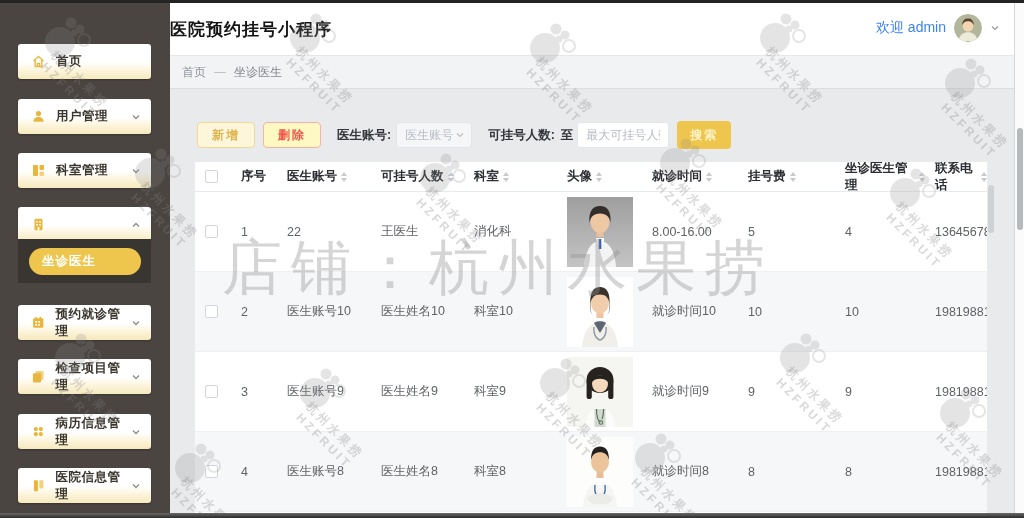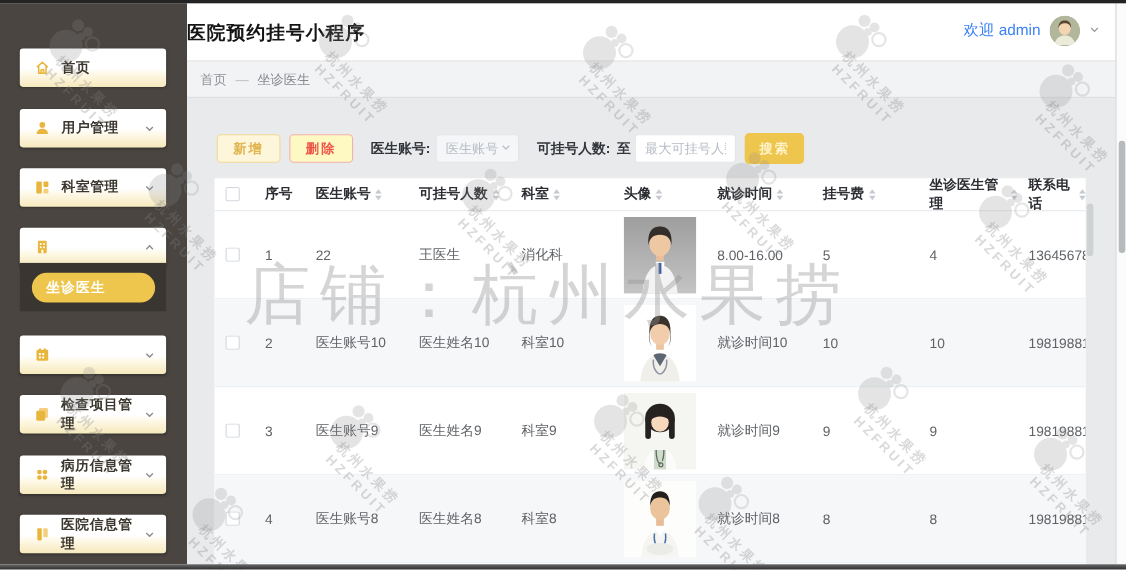--- a/index.html
+++ b/index.html
@@ -169,20 +169,21 @@
     <div class="side-card" style="top:302px">
       <svg width="15" height="15" viewBox="0 0 15 15">
           <rect x="2.2" y="3" width="10.6" height="10" rx="1.2" fill="#e9b63d"></rect>
           <rect x="4.4" y="1.6" width="1.8" height="2.8" rx="0.9" fill="#e9b63d"></rect>
           <rect x="8.8" y="1.6" width="1.8" height="2.8" rx="0.9" fill="#e9b63d"></rect>
           <rect x="4.4" y="6" width="1.8" height="1.8" fill="#fff"></rect>
           <rect x="7.4" y="6" width="1.8" height="1.8" fill="#fff"></rect>
           <rect x="4.4" y="9" width="1.8" height="1.8" fill="#fff"></rect>
           <rect x="7.4" y="9" width="1.8" height="1.8" fill="#fff"></rect>
         </svg>
+      <span class="lbl">预约就诊管理</span>
       <span class="chev">
           <svg width="10" height="10" viewBox="0 0 10 10">
             <path d="M2 3.5 L5 6.5 L8 3.5" stroke="#8d8d8d" fill="none" stroke-width="1.3"></path>
           </svg>
         </span>
     </div>
 
     <div class="side-card" style="top:356px">
       <svg width="15" height="15" viewBox="0 0 15 15">
           <rect x="4.6" y="1.8" width="8.4" height="9.4" rx="1.3" fill="#f3cf7e"></rect>

